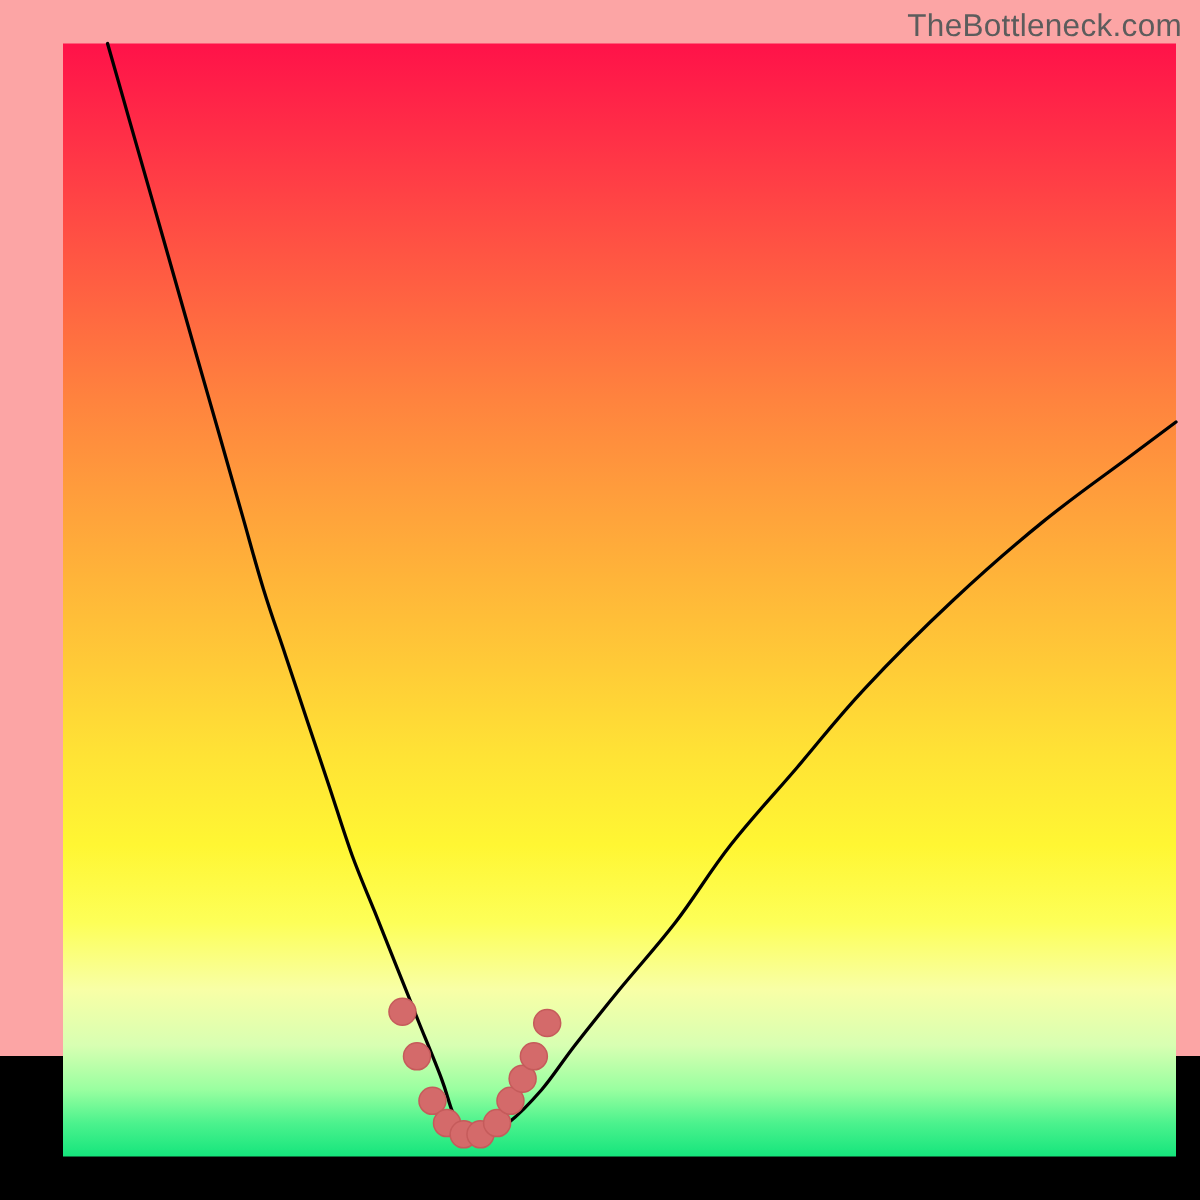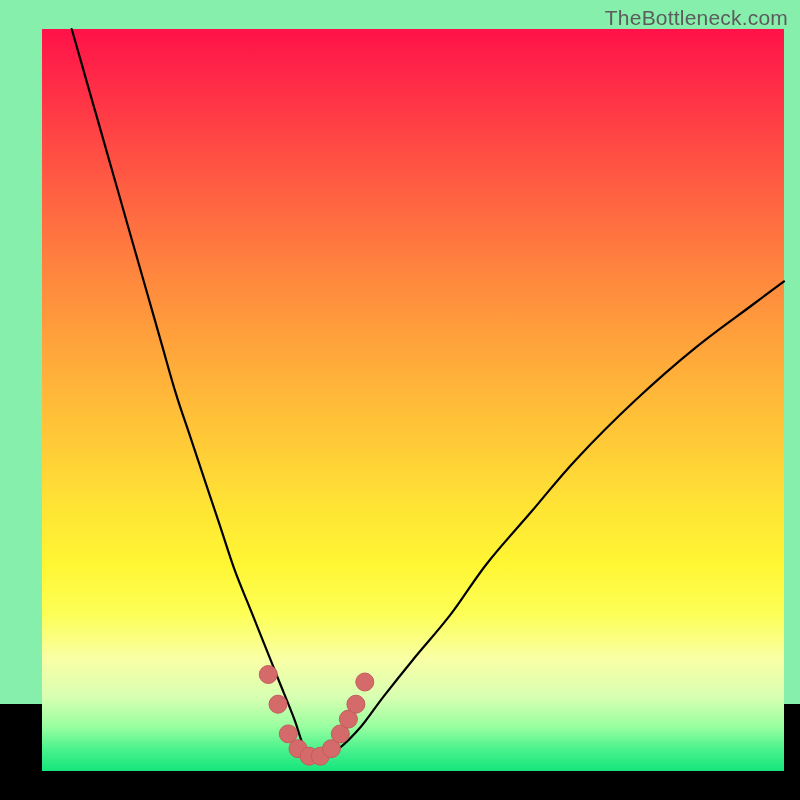--- a/index.html
+++ b/index.html
@@ -10,21 +10,21 @@
     background: #000;
     overflow: hidden;
     font-family: Arial, Helvetica, sans-serif;
   }
   .frame {
     position: absolute;
     top: 0;
     left: 0;
     width: 800px;
     height: 704px;
-    background: #86efac;
+    background: #fca5a5;
   }
   .plot-area {
     position: absolute;
     top: 29px;
     left: 42px;
     width: 742px;
     height: 742px;
     
     background: linear-gradient(
       to bottom,

